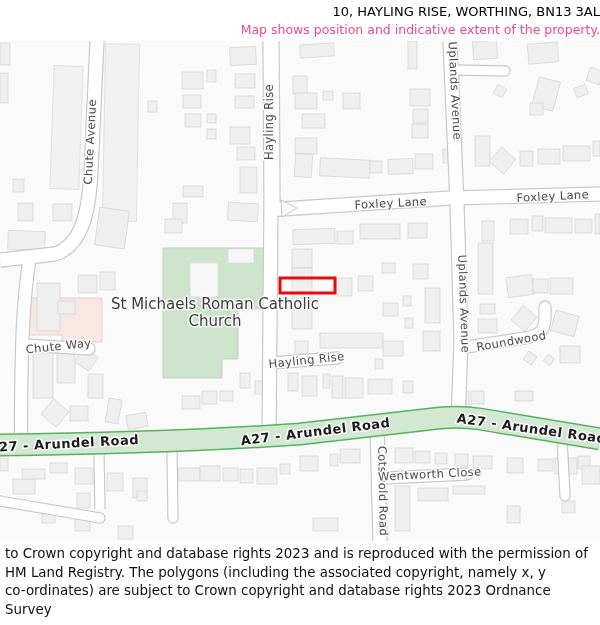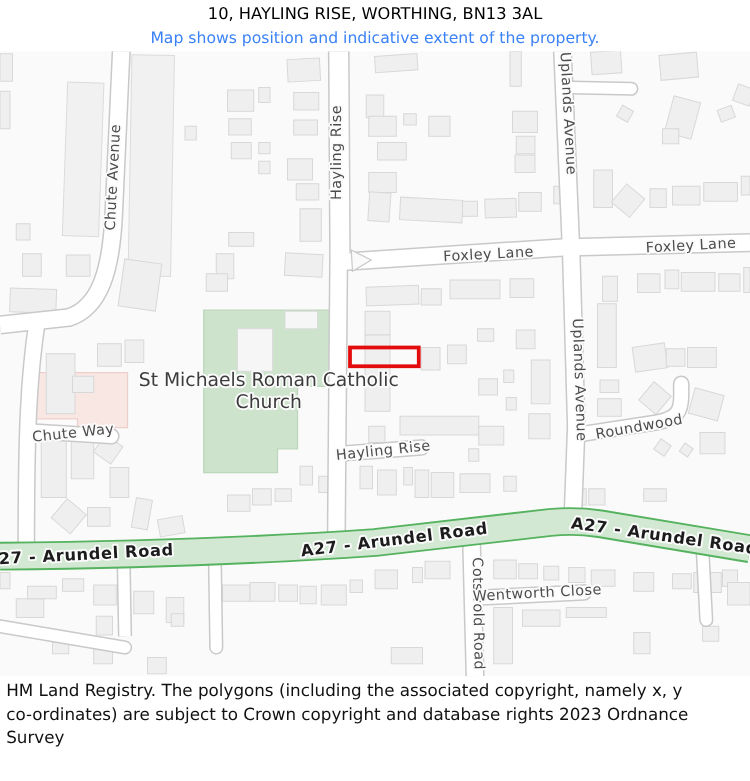--- a/index.html
+++ b/index.html
@@ -1,19 +1,19 @@
 <!DOCTYPE html>
 <html><head>
 <meta charset="utf-8">
 <style>
   html,body{margin:0;padding:0;background:#ffffff;}
   body{width:600px;height:625px;font-family:"DejaVu Sans",sans-serif;overflow:hidden;}
-  .header{height:41px;text-align:center;padding-top:4px;box-sizing:border-box;background:#ffffff;}
+  .header{height:41px;text-align:right;padding-top:4px;box-sizing:border-box;background:#ffffff;}
   .header .t1{font-size:13px;color:#000;line-height:16px;}
-  .header .t2{font-size:12.5px;color:#3b82f6;line-height:16px;margin-top:2px;}
+  .header .t2{font-size:12.5px;color:#ec4899;line-height:16px;margin-top:2px;}
   .map-wrap{width:600px;height:500px;position:relative;}
   svg.map{display:block;width:600px;height:500px;}
   .footer{padding:4px 5px 0 5px;font-size:13.4px;line-height:18.6px;color:#111;background:#ffffff;}
   text.rl{font-family:"DejaVu Sans",sans-serif;}
 </style>
 </head>
 <body>
 
 <div class="header">
   <div class="t1">10, HAYLING RISE, WORTHING, BN13 3AL</div>
@@ -246,16 +246,17 @@
         <text class="rl" text-anchor="middle" font-size="13" font-weight="bold" fill="#1c1c1c" letter-spacing="0.5" transform="translate(316,395) rotate(-7)" stroke="#fbfbfb" stroke-width="3" paint-order="stroke" stroke-linejoin="round">A27 - Arundel Road</text>
         <text class="rl" text-anchor="middle" font-size="13" font-weight="bold" fill="#1c1c1c" letter-spacing="0.5" transform="translate(531,392) rotate(8)" stroke="#fbfbfb" stroke-width="3" paint-order="stroke" stroke-linejoin="round">A27 - Arundel Road</text>
         <text class="rl" text-anchor="middle" x="215" y="268" font-size="15" fill="#3c3c3c" stroke="#fbfbfb" stroke-width="3" paint-order="stroke" stroke-linejoin="round">St Michaels Roman Catholic</text>
         <text class="rl" text-anchor="middle" x="215" y="285" font-size="15" fill="#3c3c3c" stroke="#fbfbfb" stroke-width="3" paint-order="stroke" stroke-linejoin="round">Church</text>
       </g>
       <rect x="280" y="237" width="55" height="15" fill="none" stroke="#e30b0b" stroke-width="3"></rect>
     </svg>
 </div>
 
 <div class="footer">
+  <div>to Crown copyright and database rights 2023 and is reproduced with the permission of</div>
   <div>HM Land Registry. The polygons (including the associated copyright, namely x, y</div>
   <div>co-ordinates) are subject to Crown copyright and database rights 2023 Ordnance Survey</div>
 
 </div>
 
 </body></html>

